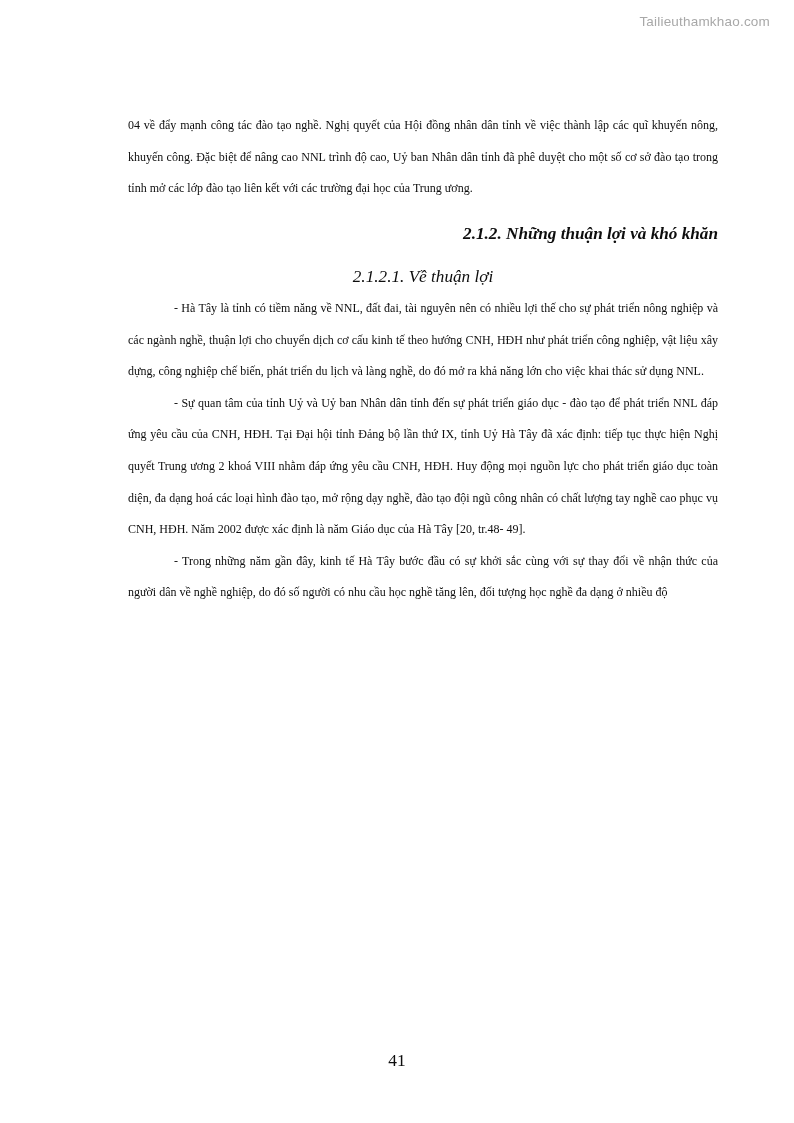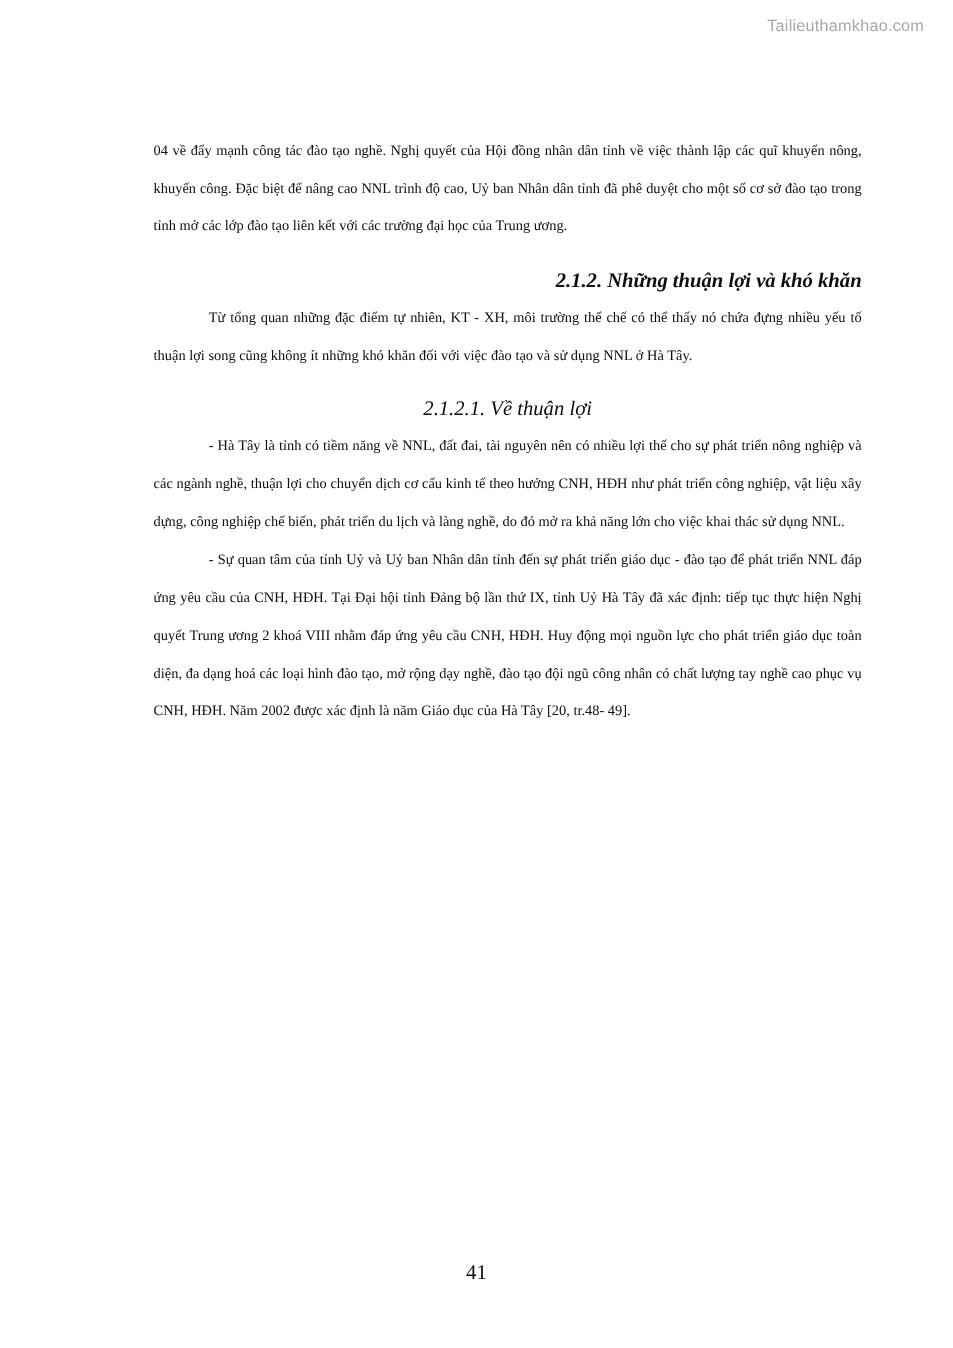--- a/index.html
+++ b/index.html
@@ -91,26 +91,26 @@
 <div class="page">
 
   <div class="watermark">Tailieuthamkhao.com</div>
 
   <div class="content">
 
     <p class="body-text">04 về đẩy mạnh công tác đào tạo nghề. Nghị quyết của Hội đồng nhân dân tỉnh về việc thành lập các quĩ khuyến nông, khuyến công. Đặc biệt để nâng cao NNL trình độ cao, Uỷ ban Nhân dân tỉnh đã phê duyệt cho một số cơ sở đào tạo trong tỉnh mở các lớp đào tạo liên kết với các trường đại học của Trung ương.</p>
 
     <h2 class="section-heading">2.1.2. Những thuận lợi và khó khăn</h2>
 
-    <p class="body-text indented para-gap-sm">Từ tổng quan những đặc điểm tự nhiên, KT - XH, môi trường thể chế có thể thấy nó chứa đựng nhiều yếu tố thuận lợi song cũng không ít những khó khăn đối với việc đào tạo và sử dụng NNL ở Hà Tây.</p>
 
     <h3 class="sub-heading">2.1.2.1. Về thuận lợi</h3>
 
     <p class="body-text indented para-gap-sm">- Hà Tây là tỉnh có tiềm năng về NNL, đất đai, tài nguyên nên có nhiều lợi thế cho sự phát triển nông nghiệp và các ngành nghề, thuận lợi cho chuyển dịch cơ cấu kinh tế theo hướng CNH, HĐH như phát triển công nghiệp, vật liệu xây dựng, công nghiệp chế biến, phát triển du lịch và làng nghề, do đó mở ra khả năng lớn cho việc khai thác sử dụng NNL.</p>
 
     <p class="body-text indented para-gap">- Sự quan tâm của tỉnh Uỷ và Uỷ ban Nhân dân tỉnh đến sự phát triển giáo dục - đào tạo để phát triển NNL đáp ứng yêu cầu của CNH, HĐH. Tại Đại hội tỉnh Đảng bộ lần thứ IX, tỉnh Uỷ Hà Tây đã xác định: tiếp tục thực hiện Nghị quyết Trung ương 2 khoá VIII nhằm đáp ứng yêu cầu CNH, HĐH. Huy động mọi nguồn lực cho phát triển giáo dục toàn diện, đa dạng hoá các loại hình đào tạo, mở rộng dạy nghề, đào tạo đội ngũ công nhân có chất lượng tay nghề cao phục vụ CNH, HĐH. Năm 2002 được xác định là năm Giáo dục của Hà Tây [20, tr.48- 49].</p>
 
+    <p class="body-text indented para-gap">- Trong những năm gần đây, kinh tế Hà Tây bước đầu có sự khởi sắc cùng với sự thay đổi về nhận thức của người dân về nghề nghiệp, do đó số người có nhu cầu học nghề tăng lên, đối tượng học nghề đa dạng ở nhiều độ</p>
 
   </div>
 
   <div class="page-number">41</div>
 
 </div>
 
 </body></html>

